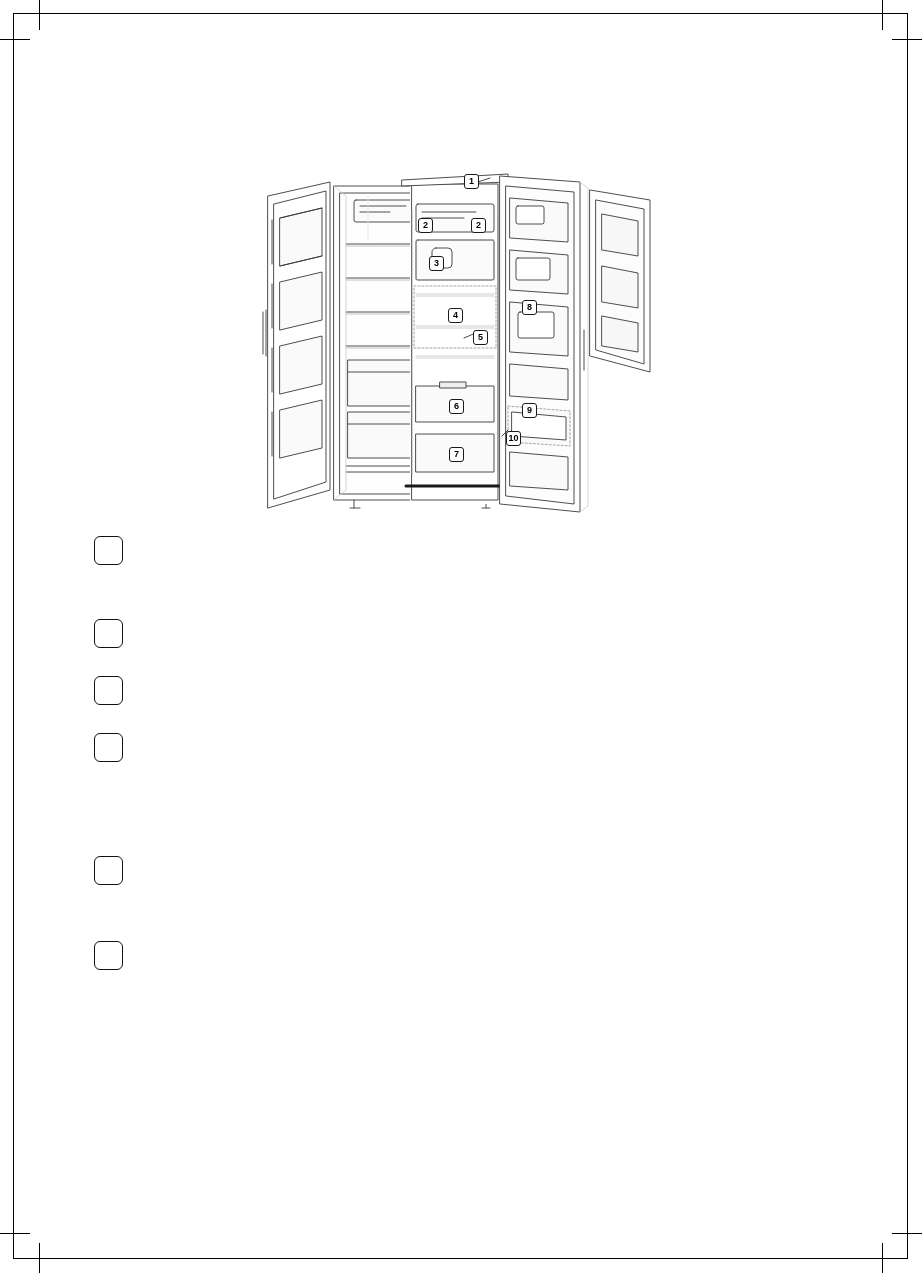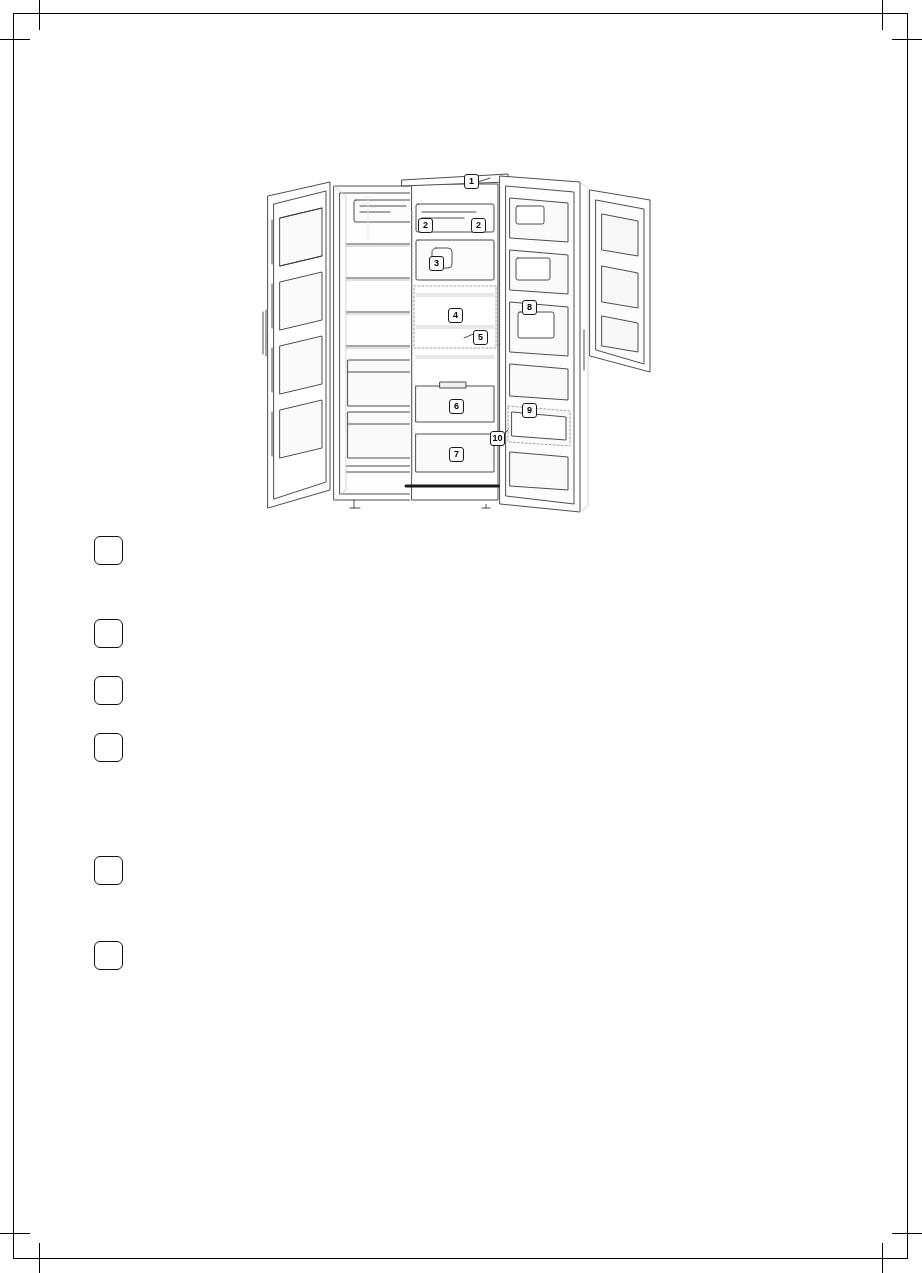--- a/index.html
+++ b/index.html
@@ -221,21 +221,21 @@
   <div class="badge" style="left:214px; top:14px;">1</div>
   <div class="badge" style="left:168px; top:58px;">2</div>
   <div class="badge" style="left:221px; top:58px;">2</div>
   <div class="badge" style="left:179px; top:96px;">3</div>
   <div class="badge" style="left:198px; top:148px;">4</div>
   <div class="badge" style="left:223px; top:170px;">5</div>
   <div class="badge" style="left:199px; top:239px;">6</div>
   <div class="badge" style="left:199px; top:287px;">7</div>
   <div class="badge" style="left:272px; top:140px;">8</div>
   <div class="badge" style="left:272px; top:243px;">9</div>
-  <div class="badge" style="left:240px; top:271px;">10</div>
+  <div class="badge" style="left:256px; top:271px;">10</div>
 </div>
 
 <div class="legend">
 
   <div class="legend-row" style="margin-top:0px;">
     <div class="legend-box"></div>
     <div class="legend-text"></div>
   </div>
 
   <div class="legend-row" style="margin-top:54px;">

